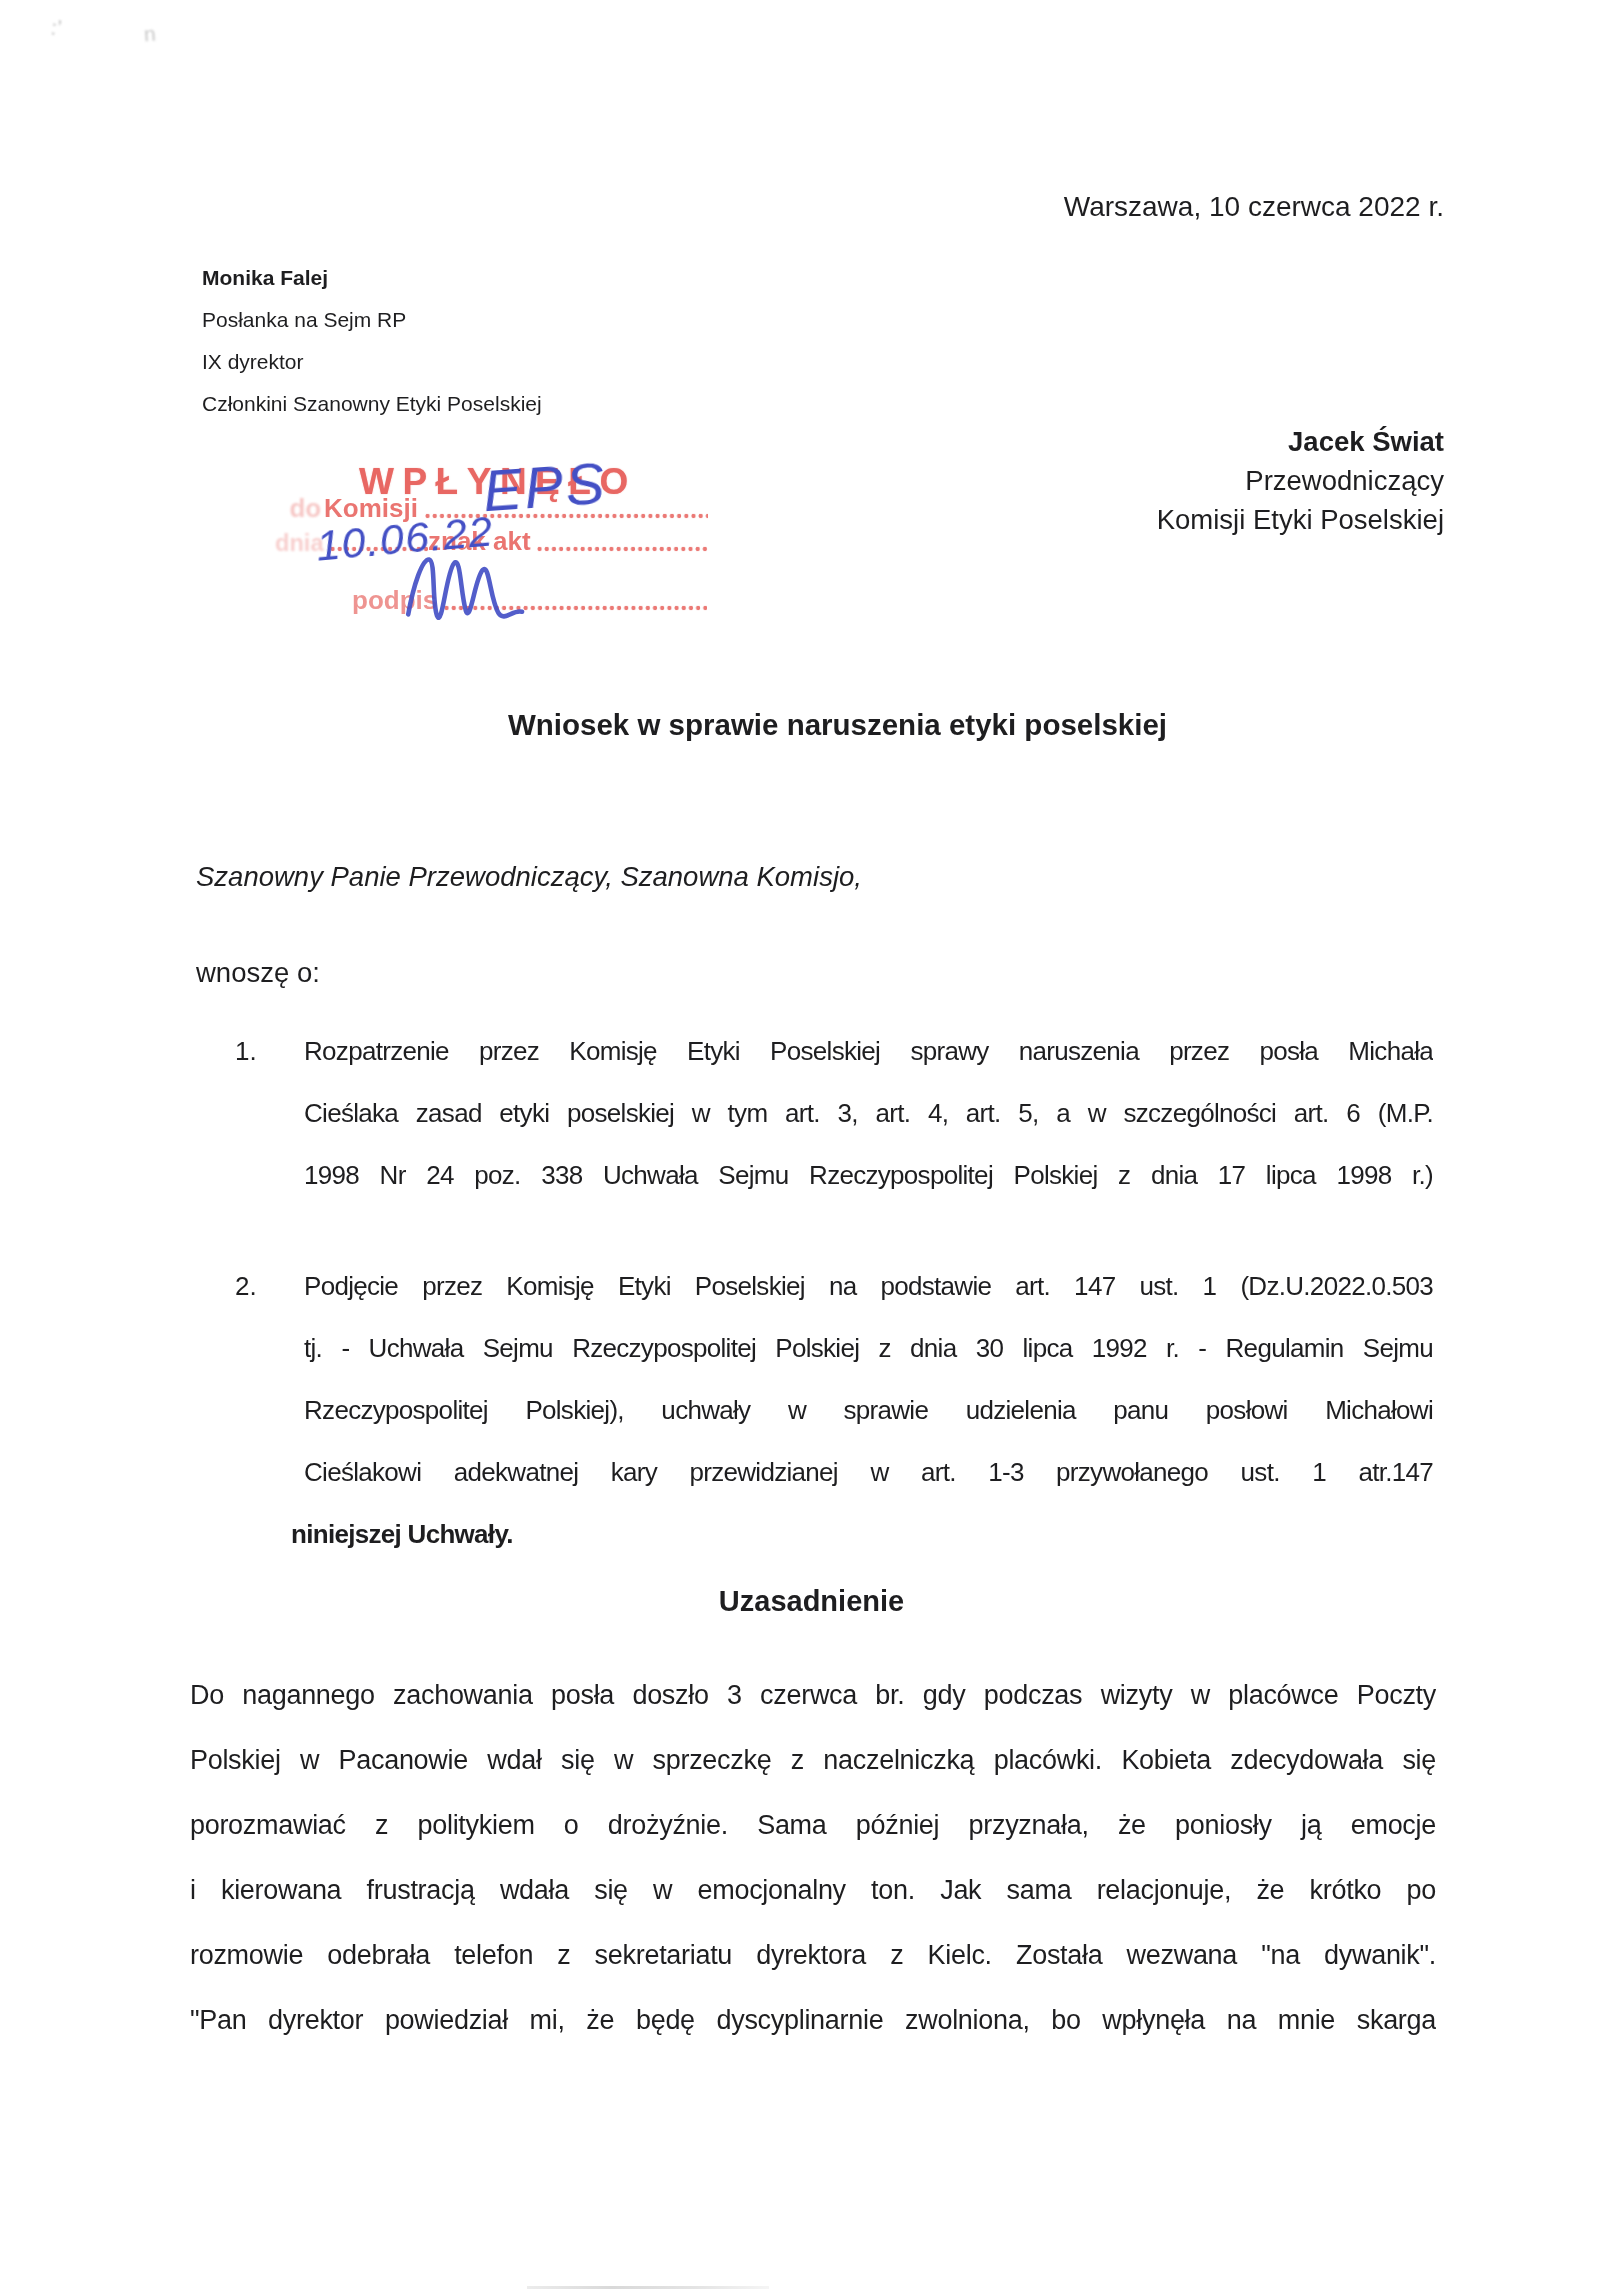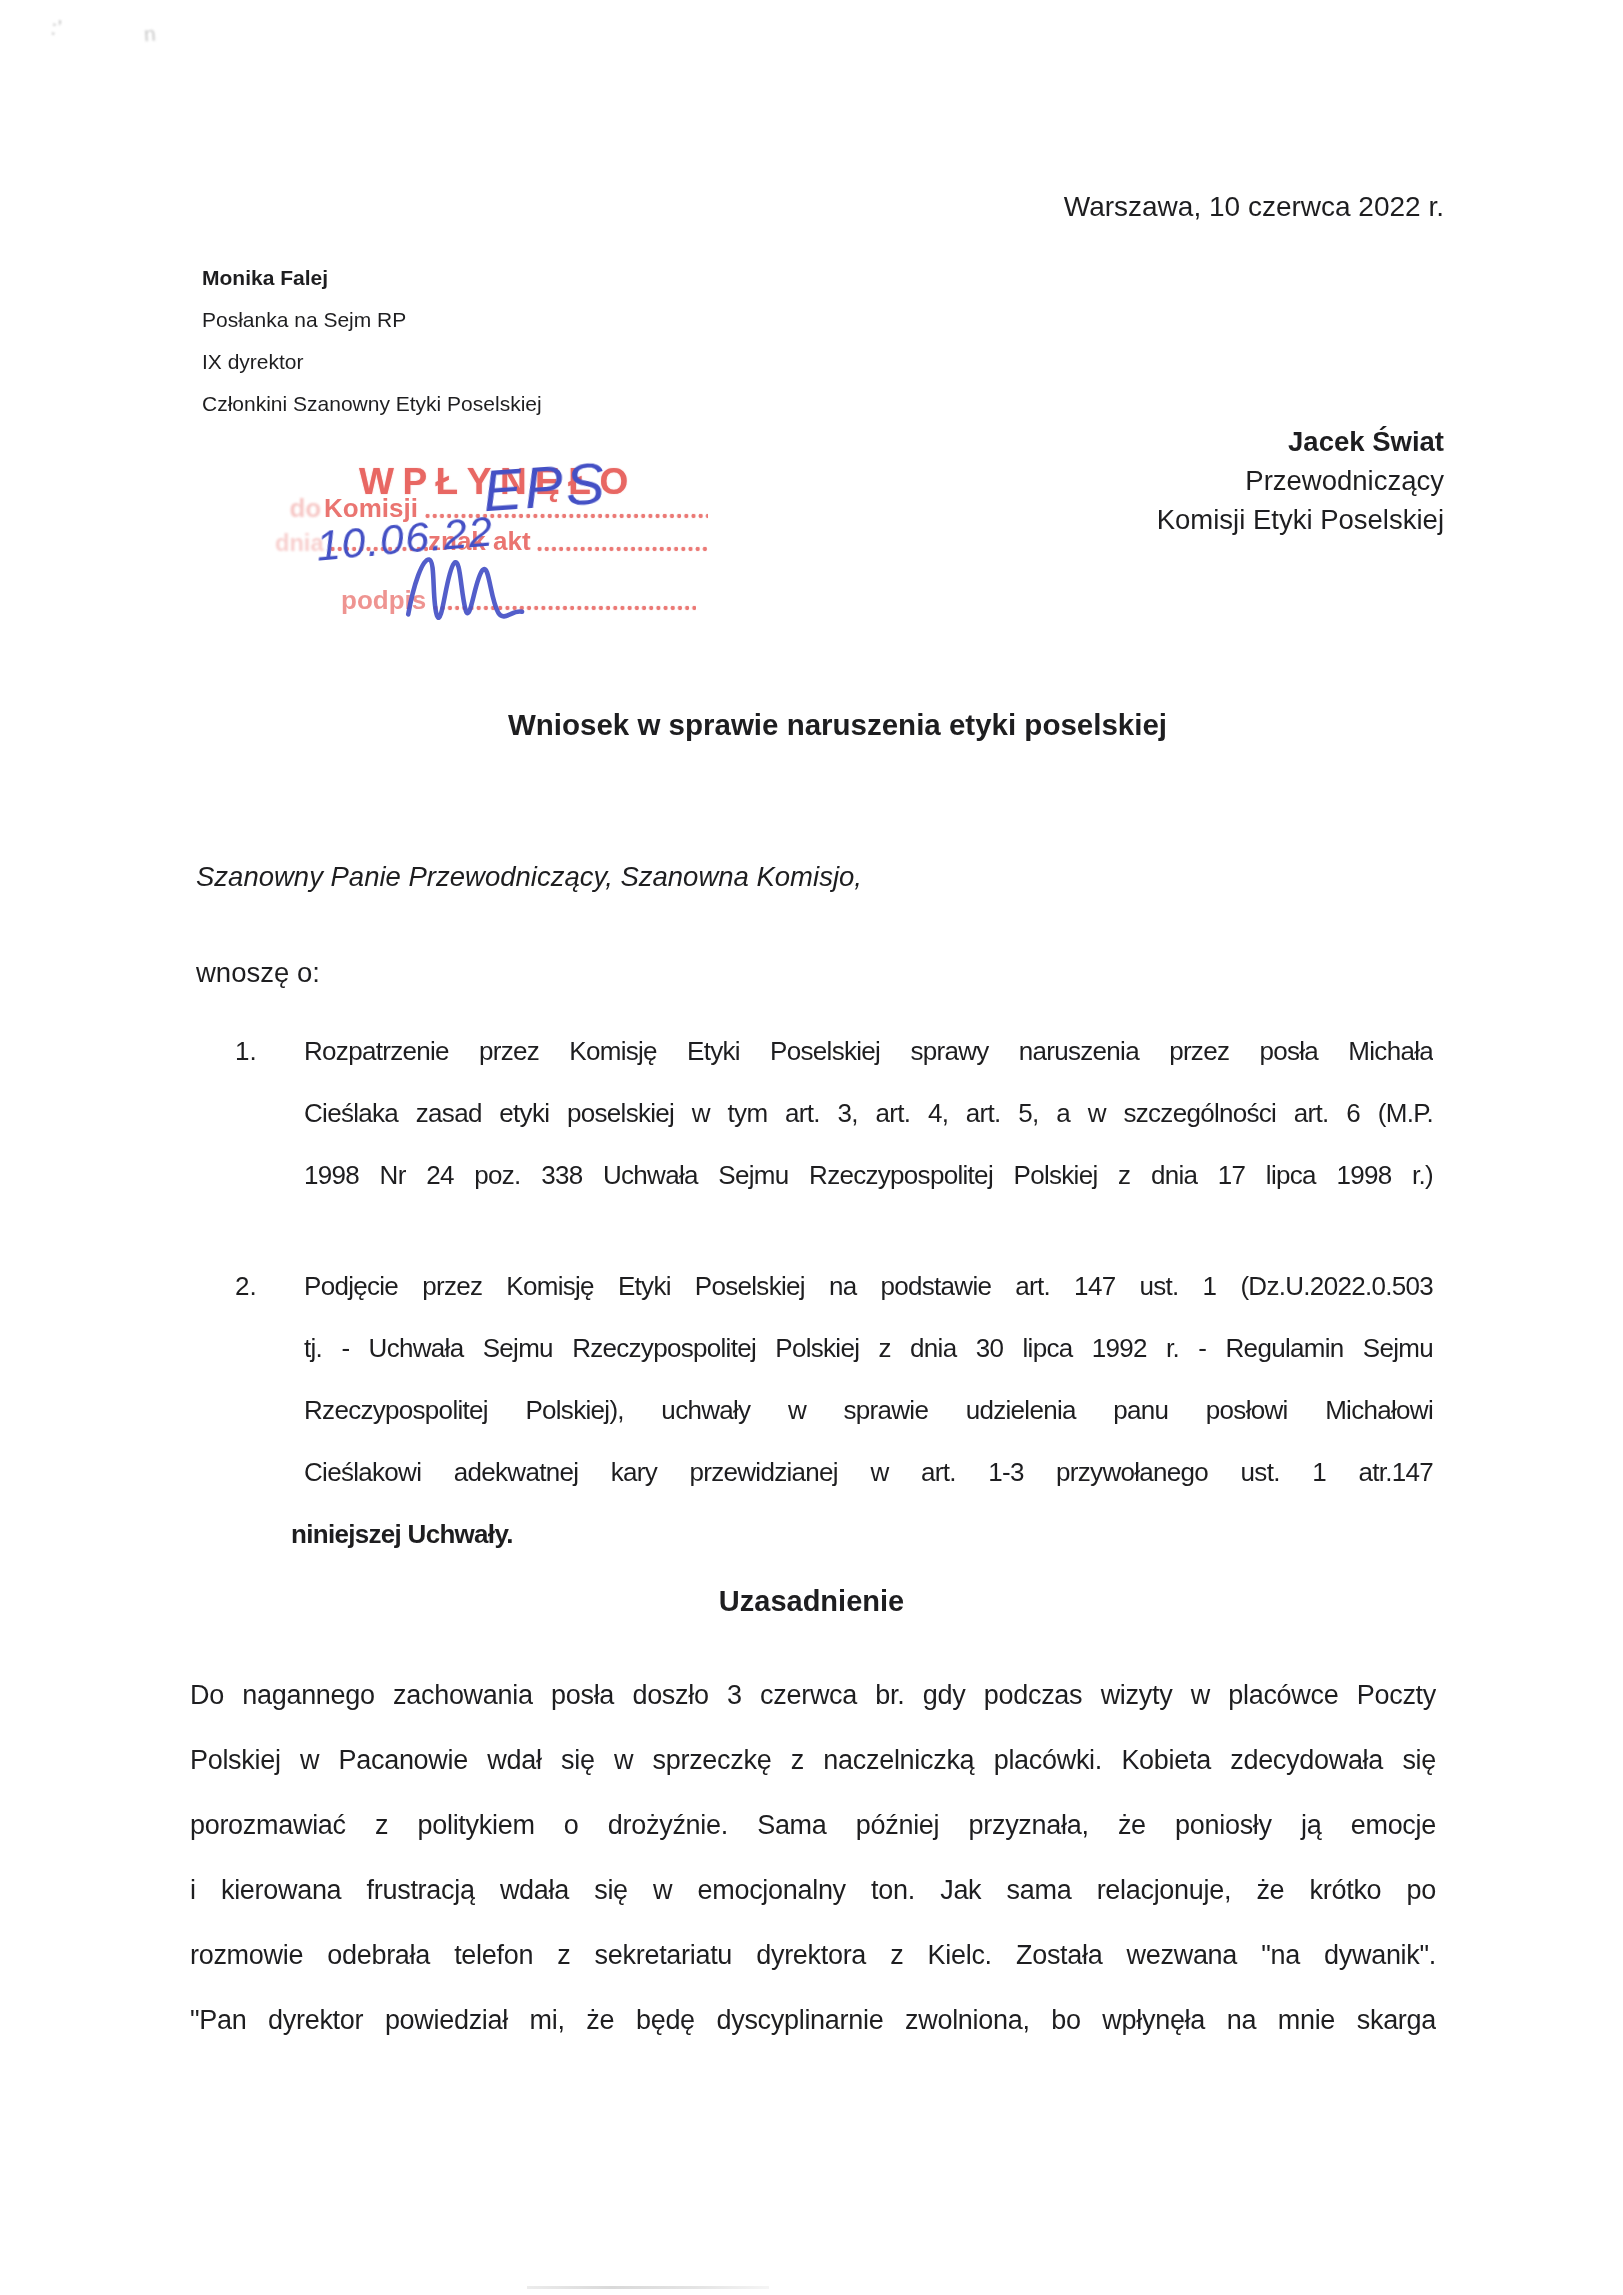--- a/index.html
+++ b/index.html
@@ -32,21 +32,21 @@
   .stamp{position:absolute;left:275px;top:450px;width:458px;height:196px;color:#e5534e;}
   .stamp-title{
     position:absolute;left:84px;top:11px;
     font-size:37px;font-weight:bold;letter-spacing:8.5px;
     opacity:.88;filter:blur(0.3px);text-shadow:0 0 1.3px rgba(229,83,78,.5);
     white-space:nowrap;
   }
   .srow{position:absolute;display:flex;align-items:flex-end;}
   .srow1{left:14.4px;top:43px;width:419px;}
   .srow2{left:0px;top:76px;width:433px;}
-  .srow3{left:66px;top:135px;width:355px;text-align:center;}
+  .srow3{left:77px;top:135px;width:355px;text-align:center;}
   .slabel{font-size:26px;font-weight:bold;filter:blur(0.4px);opacity:.8;white-space:nowrap;}
   .slabel-sm{font-size:23.6px;}
   .slabel-prefix{opacity:.32;filter:blur(0.9px);}
   .xfaded{opacity:.28;filter:blur(1px);}
   .dots{
     height:5.9px;flex:1 1 auto;margin:0 0 5.2px 6.5px;opacity:.78;
     background:radial-gradient(circle at 2.6px 2.9px,#e5534e 2px,rgba(229,83,78,0) 2.4px);
     background-size:7.2px 5.9px;background-repeat:repeat-x;
   }
   .dots-fixed{flex:0 0 auto;}

